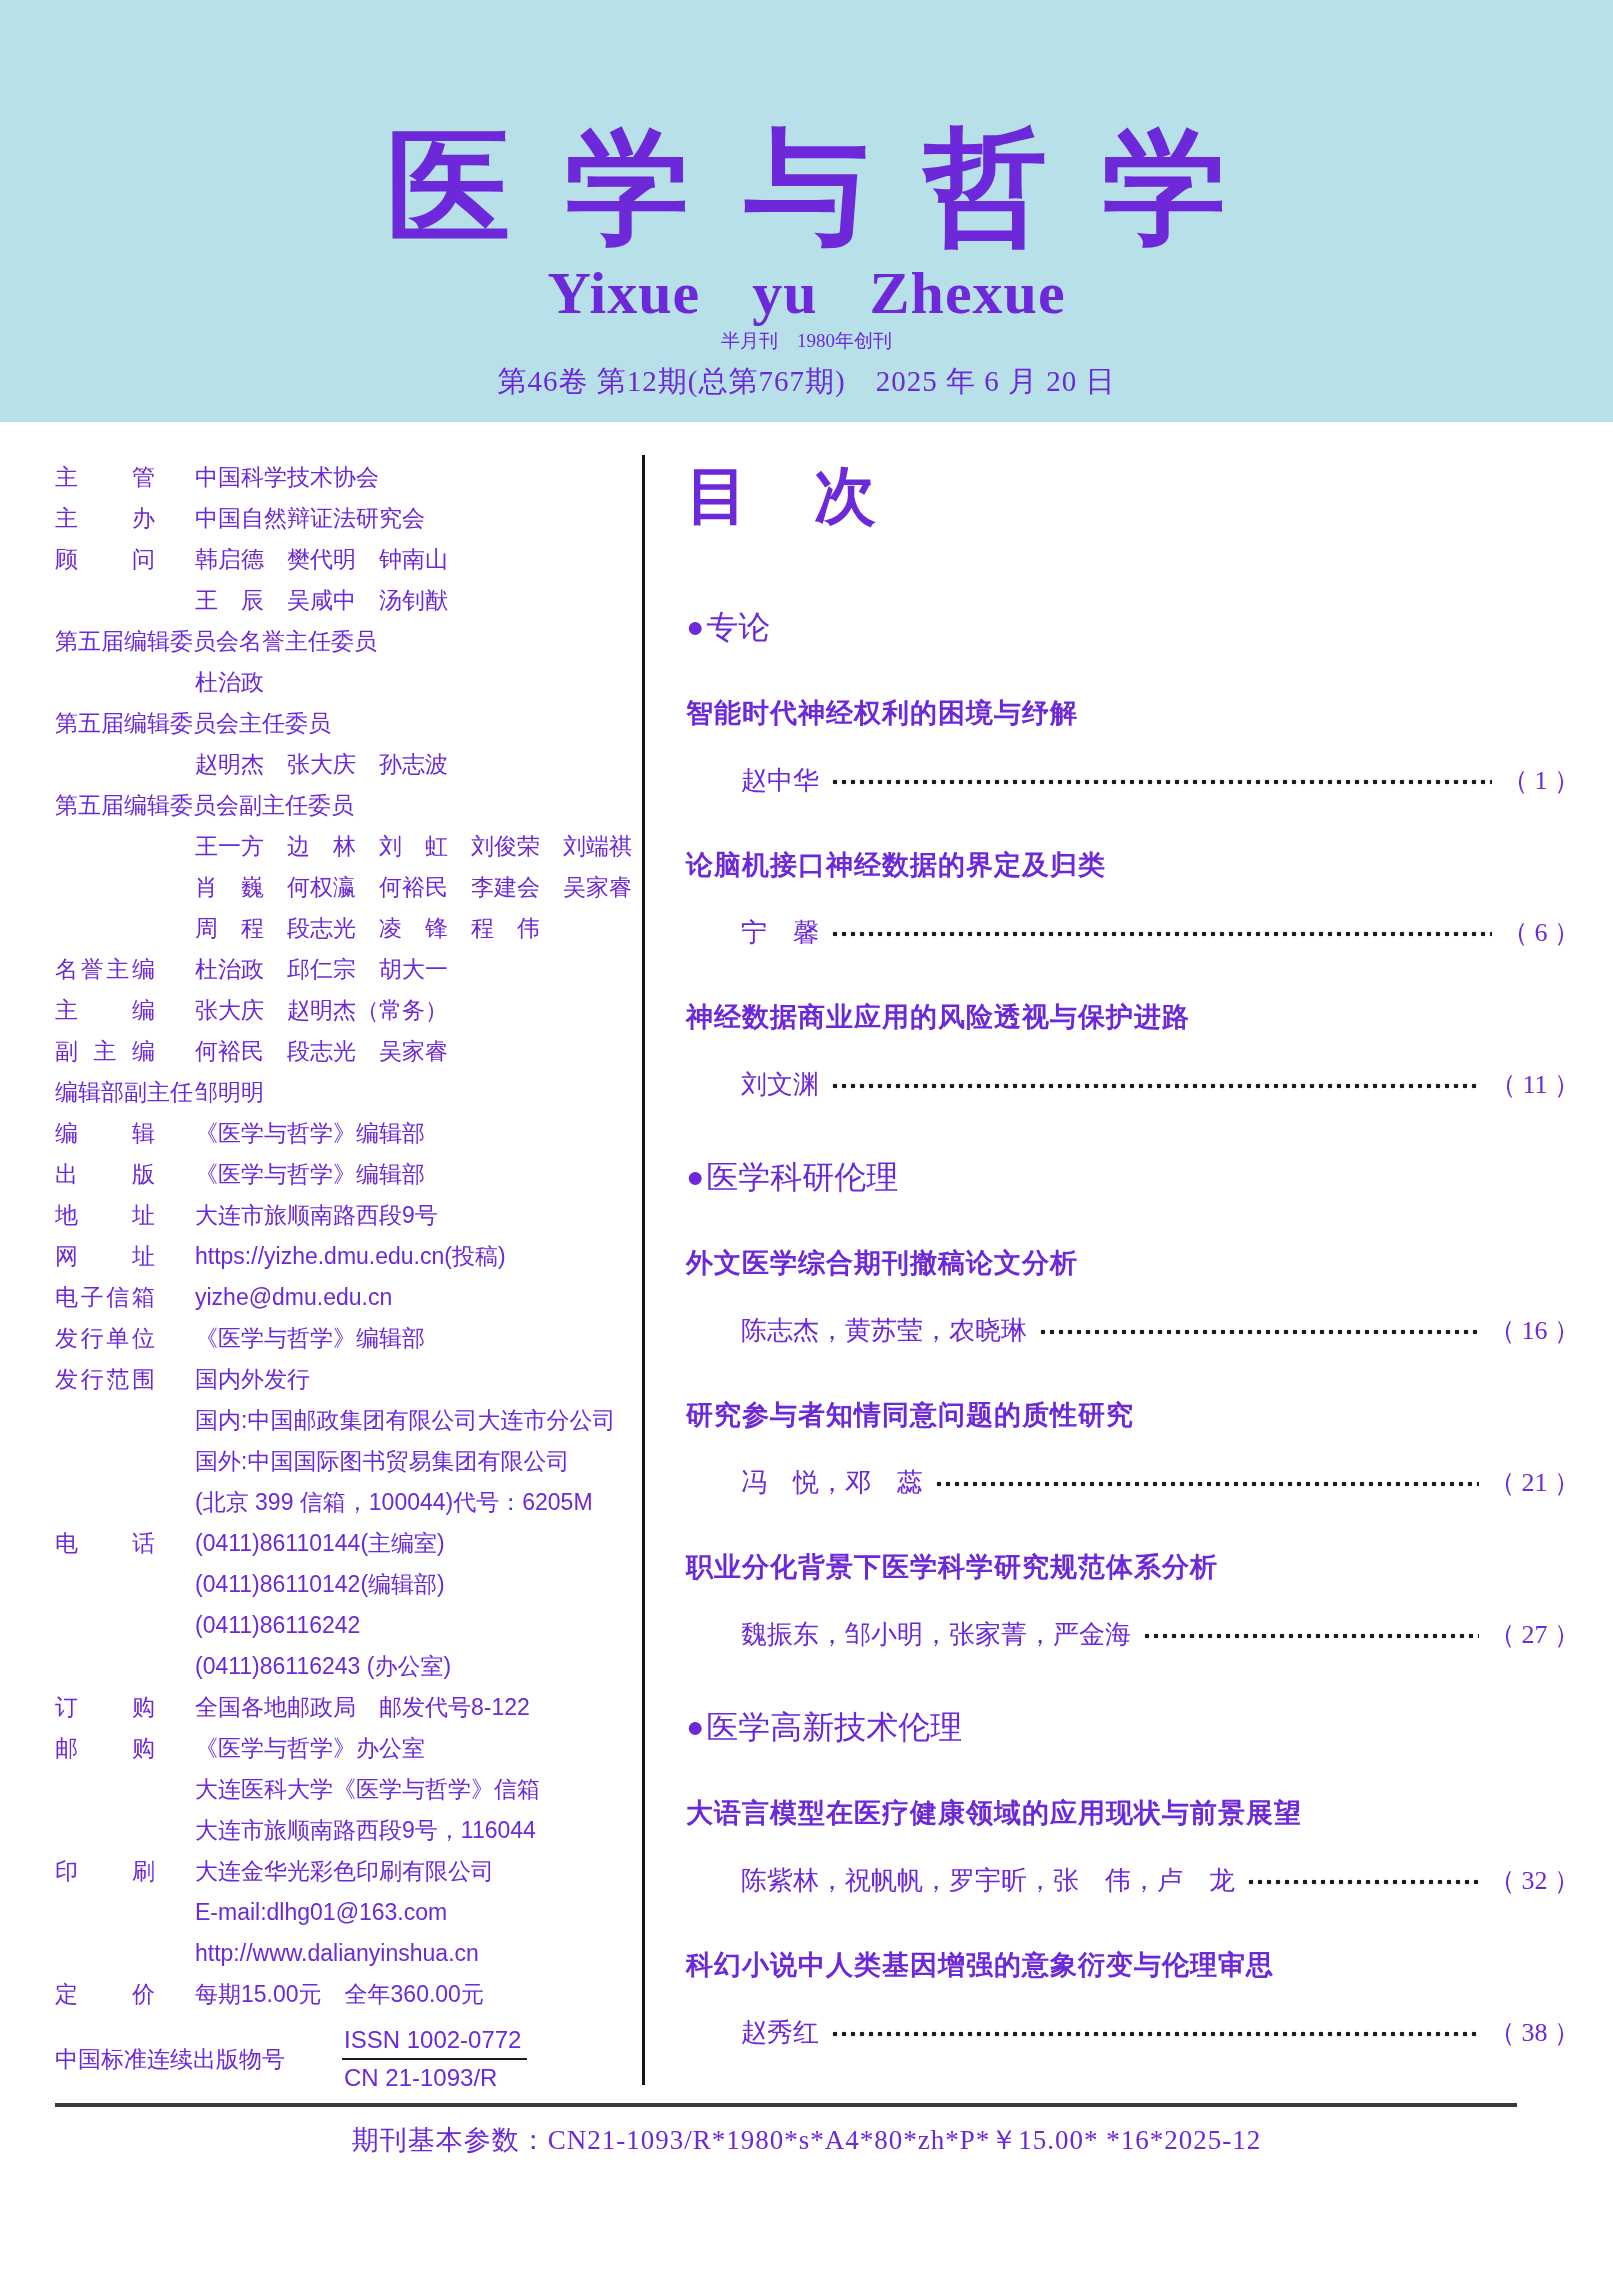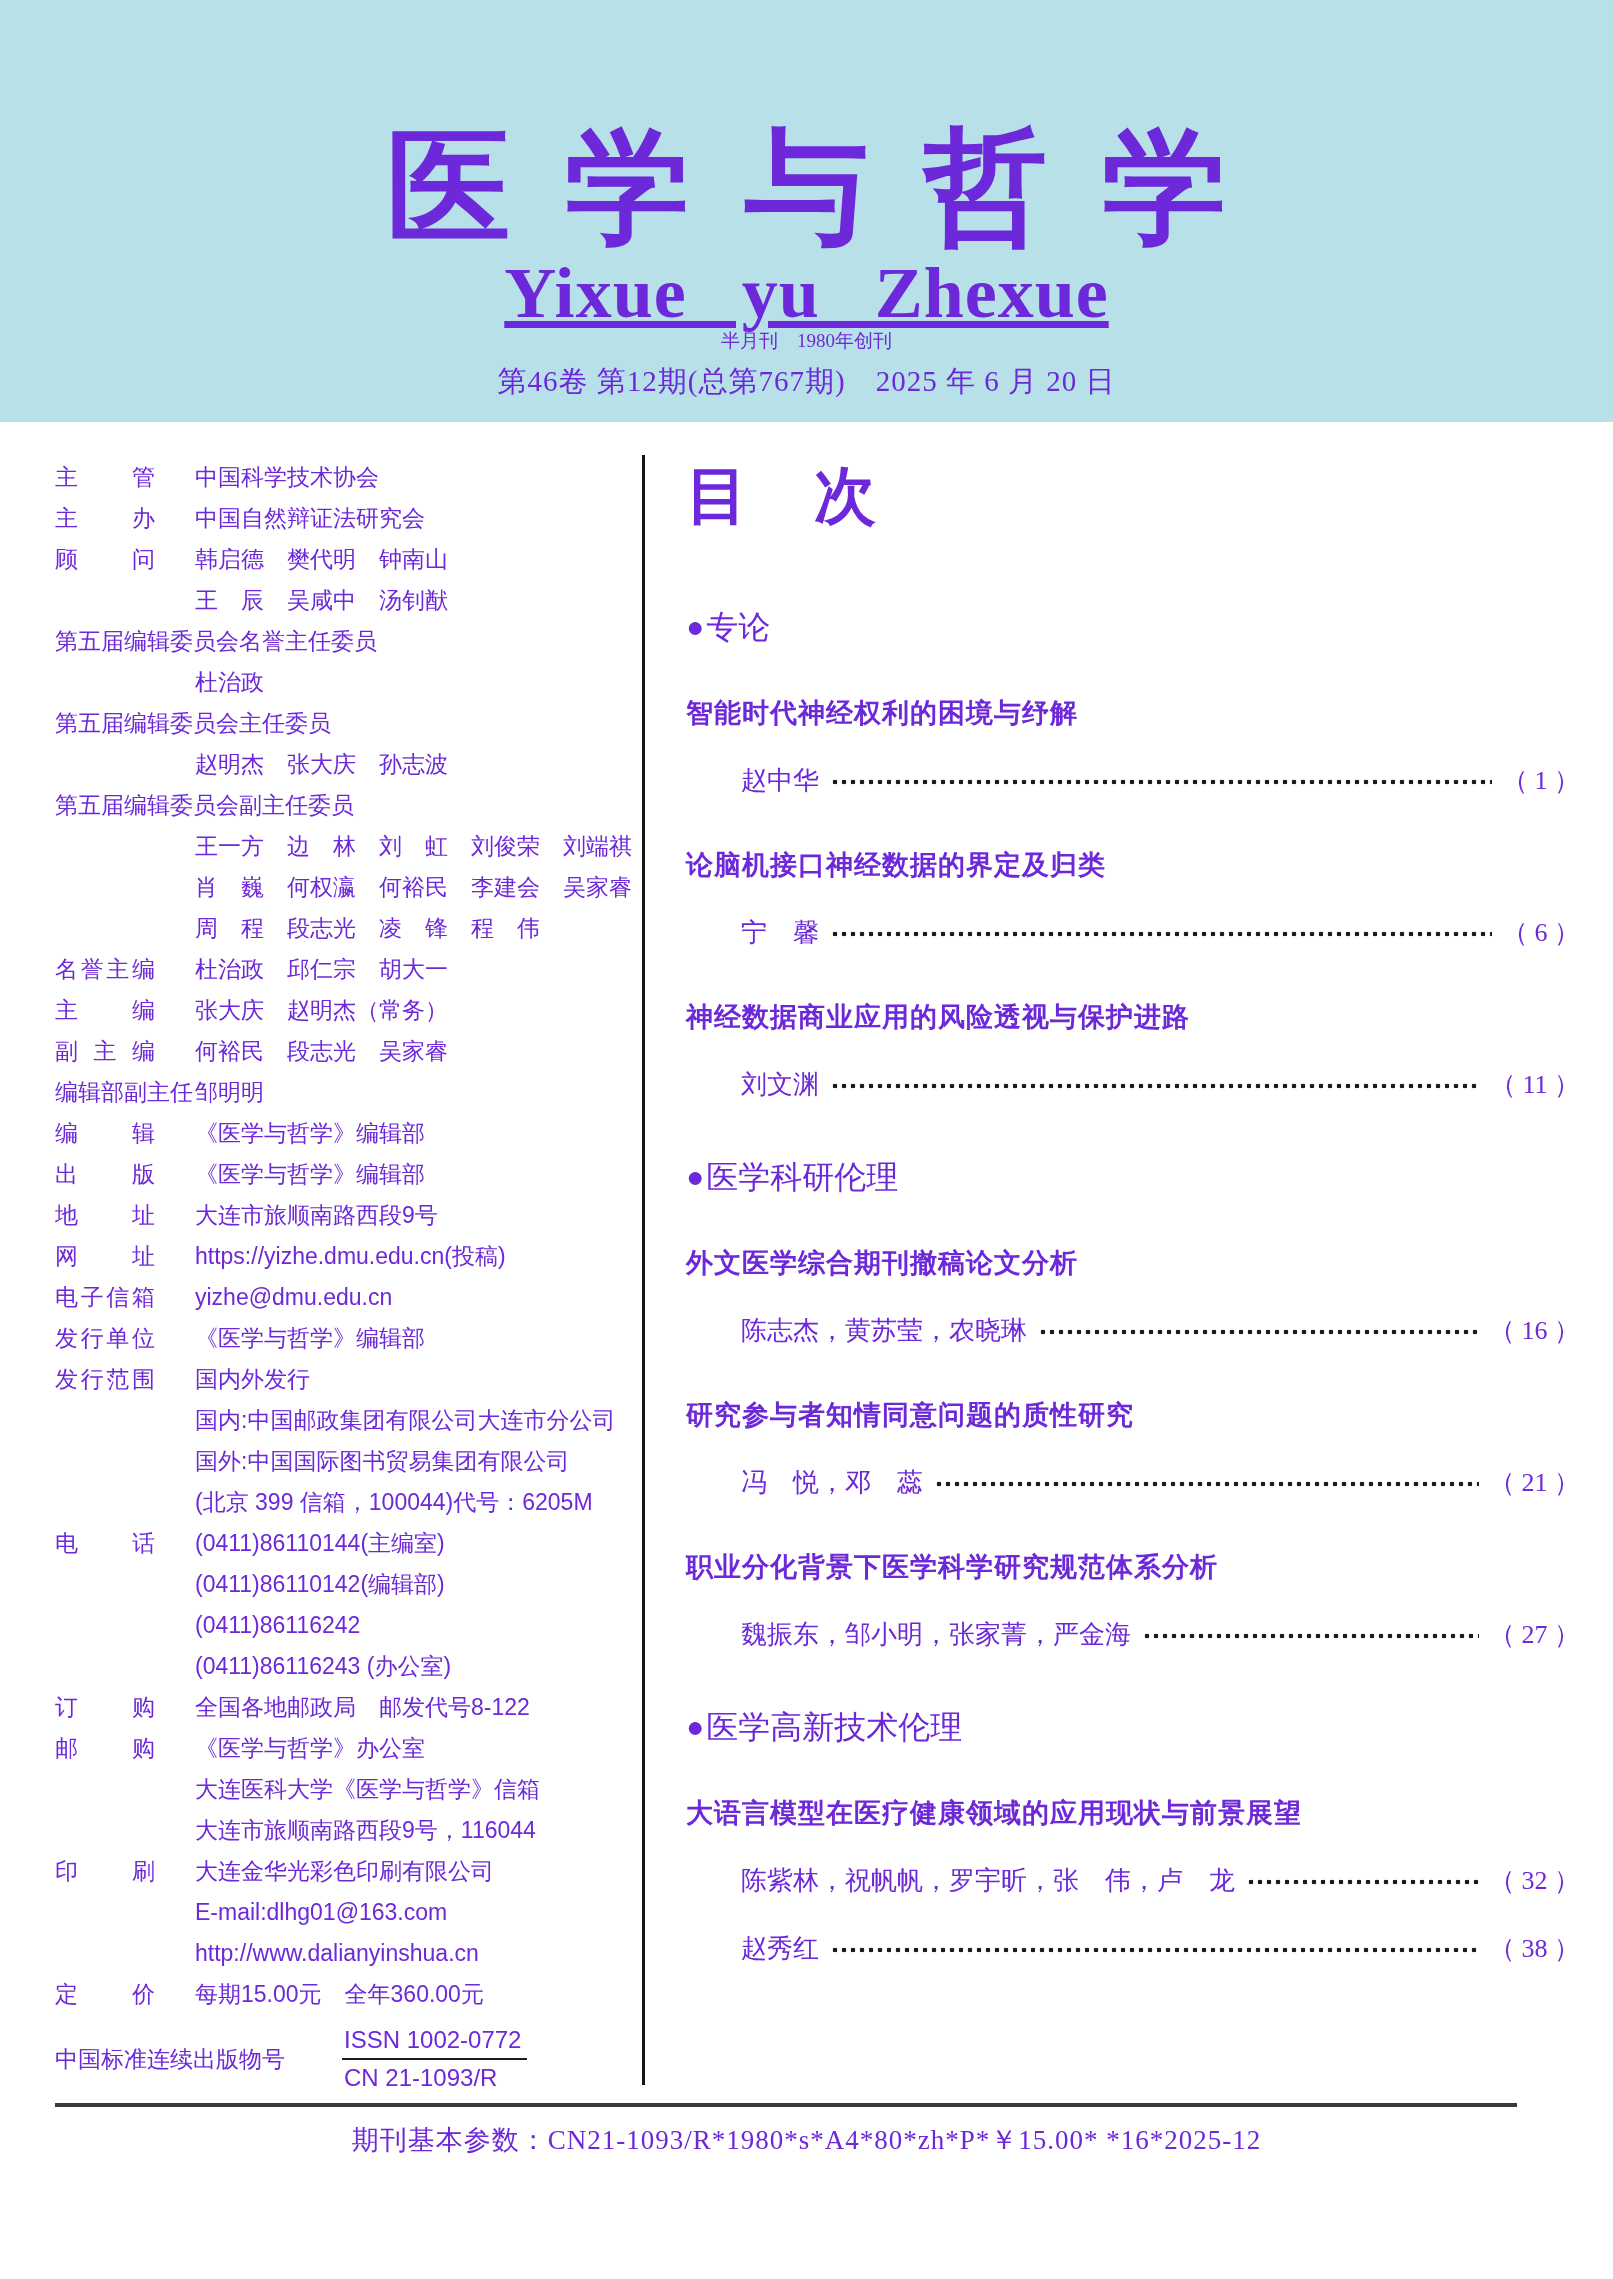--- a/index.html
+++ b/index.html
@@ -19,22 +19,22 @@
   .title-cn{
     position:absolute;left:0;top:112px;width:1613px;
     font-family:"DejaVu Serif","Liberation Serif",serif;
     font-weight:700;font-size:124px;line-height:150px;
     letter-spacing:55px;padding-left:55px;box-sizing:border-box;
     white-space:nowrap;
   }
   .title-py{
     position:absolute;left:0;top:262px;width:1613px;
     font-family:"Liberation Serif",serif;
-    font-weight:700;font-size:72px;line-height:62px;
-    word-spacing:36px;letter-spacing:1px;text-decoration:underline;
+    font-weight:700;font-size:60px;line-height:62px;
+    word-spacing:36px;letter-spacing:1px;
   }
   .hdr-sub{
     position:absolute;left:0;top:326px;width:1613px;
     font-family:"Liberation Serif",serif;
     font-size:19px;line-height:30px;
   }
   .hdr-issue{
     position:absolute;left:0;top:364px;width:1613px;
     font-family:"Liberation Serif",serif;
     font-size:29px;line-height:34px;letter-spacing:1px;
@@ -373,20 +373,21 @@
   <div class="art">
     <div class="art-title">大语言模型在医疗健康领域的应用现状与前景展望</div>
     <div class="art-authors">
       <span class="a-names">陈紫林，祝帆帆，罗宇昕，张　伟，卢　龙</span>
       <span class="leader"></span>
       <span class="a-page">（ 32 ）</span>
     </div>
   </div>
 
   <div class="art">
+    <div class="art-title">科幻小说中人类基因增强的意象衍变与伦理审思</div>
     <div class="art-authors">
       <span class="a-names">赵秀红</span>
       <span class="leader"></span>
       <span class="a-page">（ 38 ）</span>
     </div>
   </div>
 </div>
 
   <div class="foot-rule"></div>
   <div class="foot-text">期刊基本参数：CN21-1093/R*1980*s*A4*80*zh*P*￥15.00* *16*2025-12</div>

